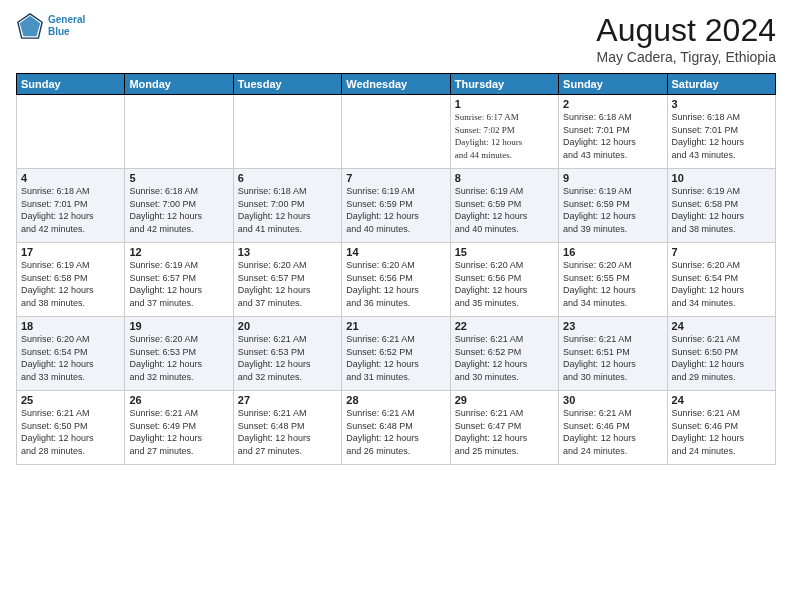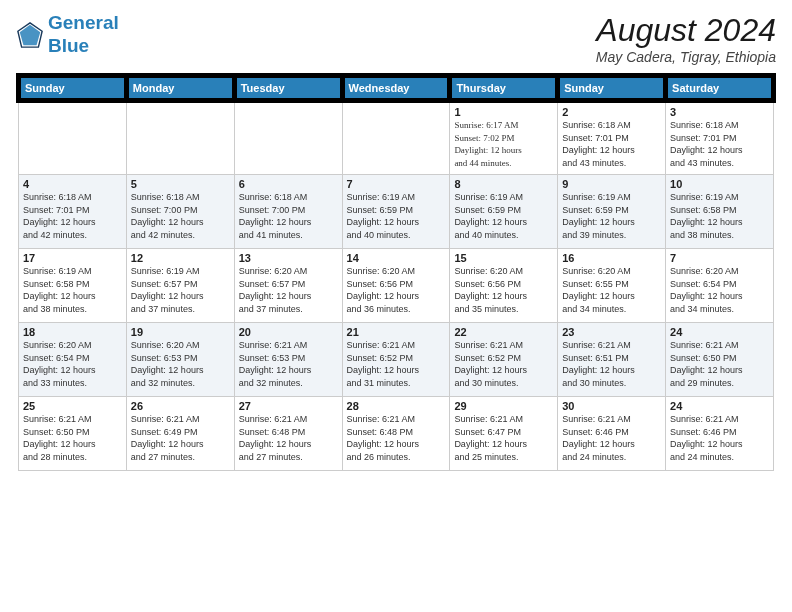--- a/index.html
+++ b/index.html
@@ -20,35 +20,34 @@
       align-items: flex-start;
       justify-content: space-between;
       margin-bottom: 8px;
     }
     .logo {
       display: flex;
       align-items: center;
       gap: 4px;
     }
     .logo-text {
-      font-size: 19px;
+      font-size: 10px;
       font-weight: bold;
       color: #1a3a5c;
       line-height: 1.2;
     }
     .logo-text span {
       color: #2980b9;
     }
     .logo-icon {
       width: 28px;
       height: 28px;
     }
     .title-block {
       text-align: right;
-      font-style: italic;
     }
     .title-block h1 {
       font-size: 32px;
       font-weight: normal;
       color: #1a1a1a;
     }
     .title-block h2 {
       font-size: 14px;
       font-weight: normal;
       color: #444;
@@ -58,21 +57,21 @@
       border-collapse: collapse;
       table-layout: fixed;
     }
     thead tr th {
       background: #2980b9;
       color: #fff;
       font-size: 11px;
       font-weight: bold;
       padding: 4px 4px;
       text-align: left;
-      border: 5px solid #000000;
+      border: 1px solid #000000;
     }
     tbody tr td {
       border: 1px solid #ccc;
       vertical-align: top;
       padding: 3px 4px;
       font-size: 9.5px;
       color: #222;
       height: 74px;
     }
     tbody tr:nth-child(even) td {

